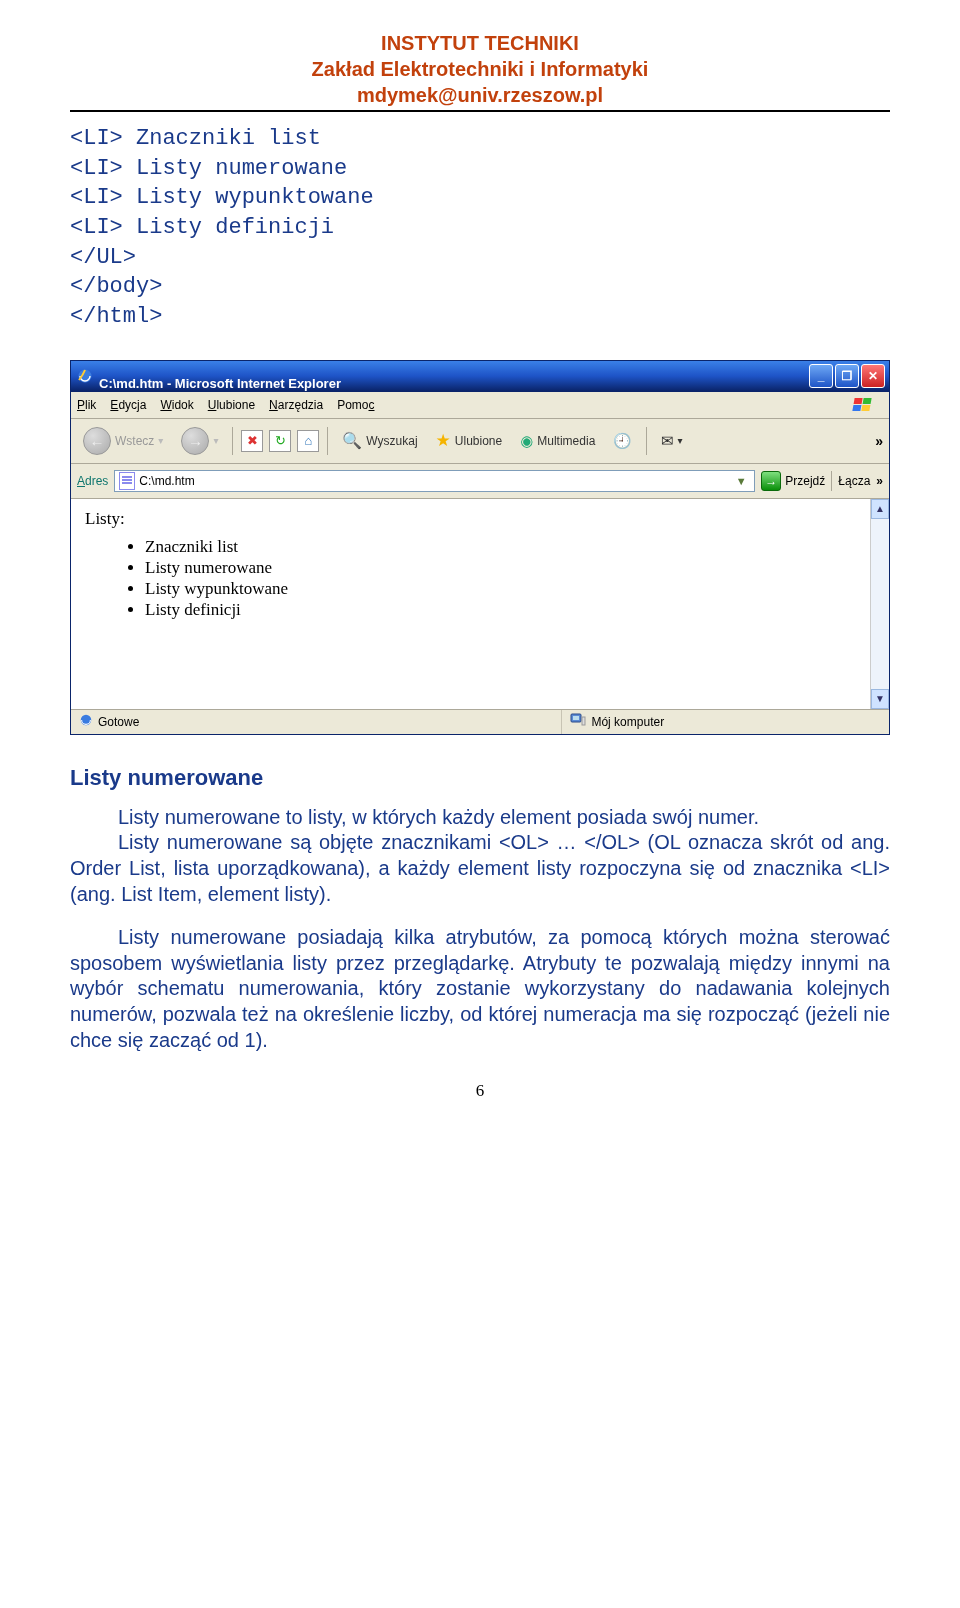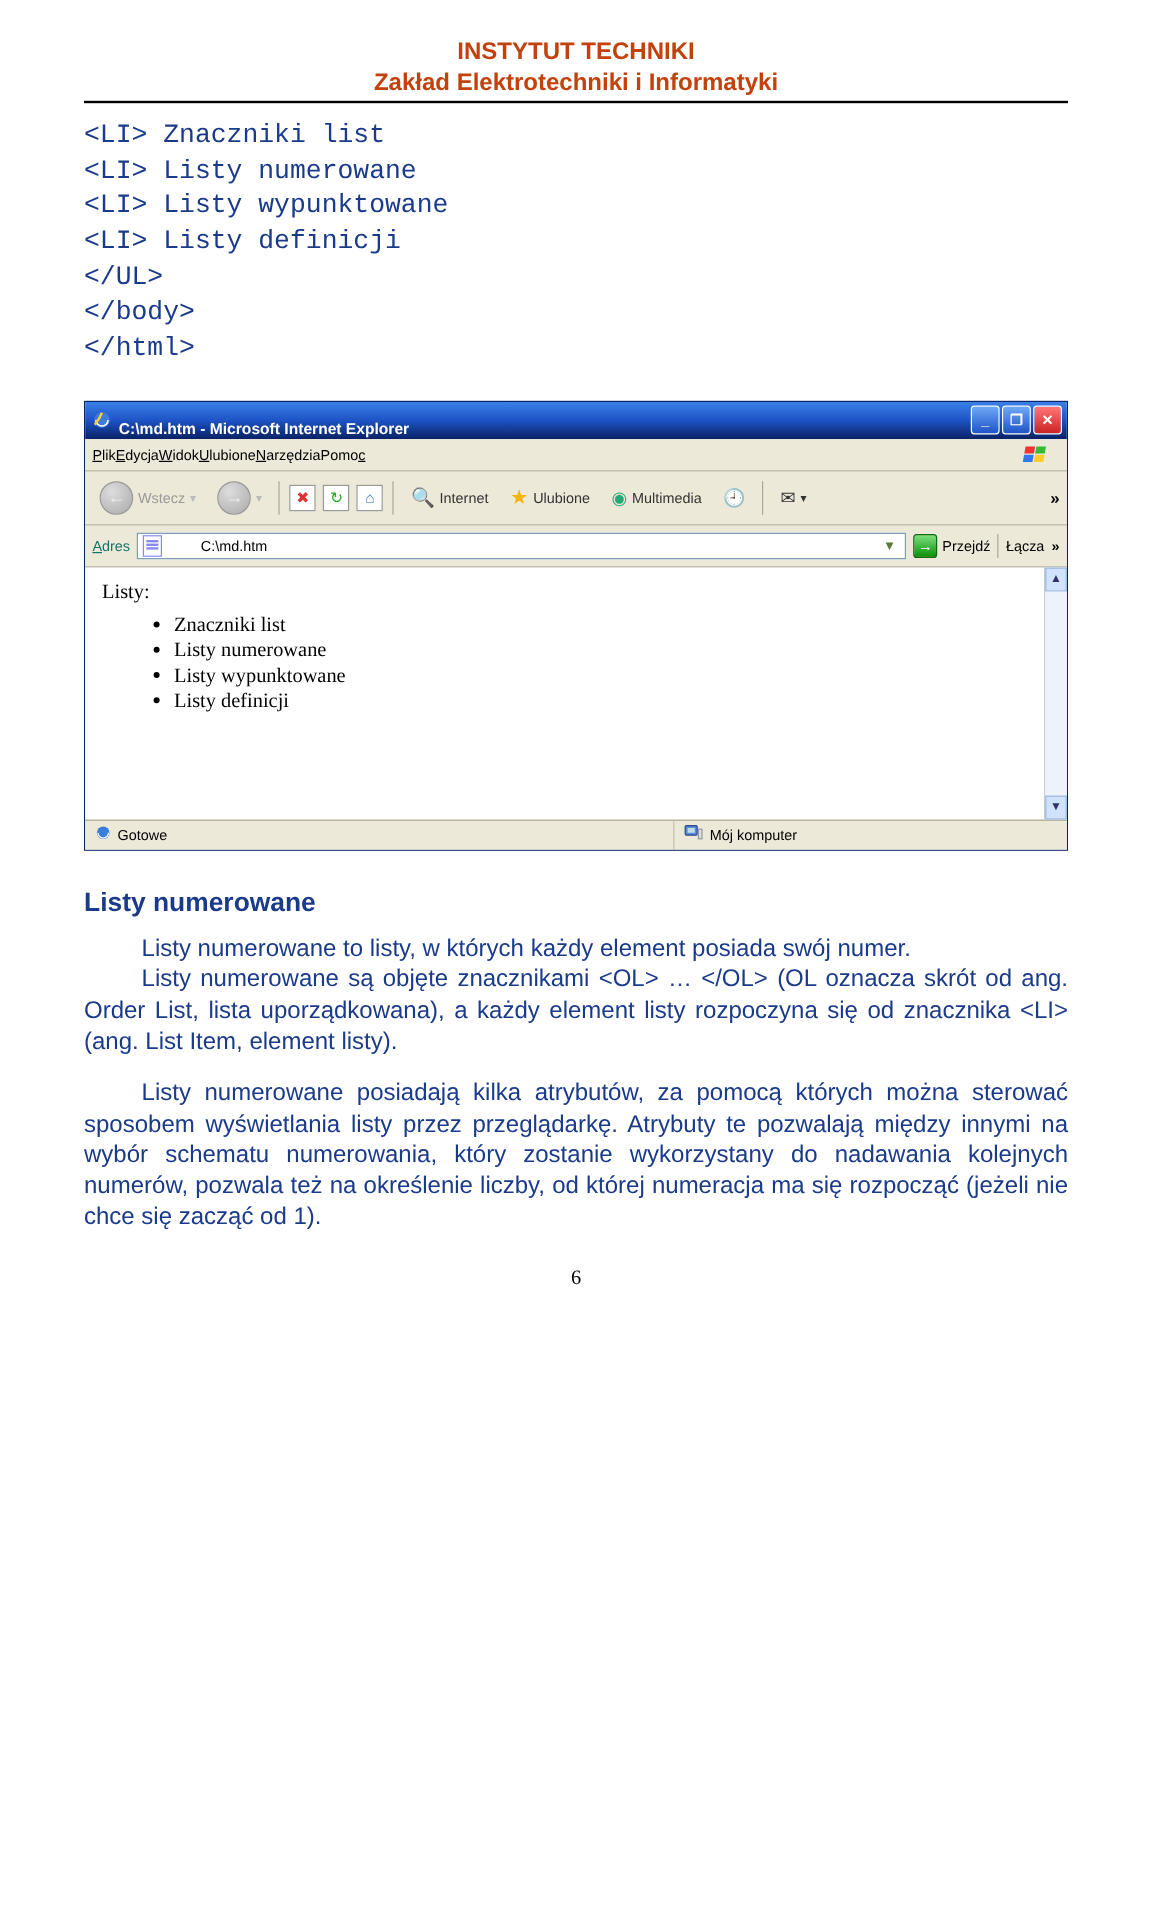--- a/index.html
+++ b/index.html
@@ -72,20 +72,21 @@
     display: inline-flex; align-items:center; justify-content:center;
     background: linear-gradient(to bottom,#6ea8f5,#1e54c7);
     color:#fff; font-weight:bold; font-size:12px;
   }
   .win-btn.close { background: linear-gradient(to bottom,#f77,#c22); }
   .menubar {
     background: #ece9d8;
     display:flex; align-items:center;
     padding: 2px 6px;
     border-bottom: 1px solid #aca899;
+    gap: 14px;
     height:22px;
     justify-content:flex-end;
   }
   .menubar .menuitem { color:#000; }
   .menubar .menuitem u { text-decoration: underline; }
   .menubar .winflag {
     margin-left:auto; width:34px; height:18px;
     display:flex; align-items:center; justify-content:center;
   }
   .winflag svg { width: 28px; height: 18px; }
@@ -179,20 +180,21 @@
   .page-icon::after { content:""; position:absolute; top:3px; left:2px; right:2px; height:2px; box-shadow: 0 3px 0 #8a8aee, 0 6px 0 #8a8aee; background:#8a8aee;}
 </style>
 </head>
 <body>
 
 <div class="page">
 
   <div class="header">
     <div>INSTYTUT TECHNIKI</div>
     <div>Zakład Elektrotechniki i Informatyki</div>
+    <div class="email">mdymek@univ.rzeszow.pl</div>
   </div>
   <hr class="hr">
 
   <div class="code">&lt;LI&gt; Znaczniki list
 &lt;LI&gt; Listy numerowane
 &lt;LI&gt; Listy wypunktowane
 &lt;LI&gt; Listy definicji
 &lt;/UL&gt;
 &lt;/body&gt;
 &lt;/html&gt;</div>
@@ -249,21 +251,21 @@
         </span>
       <span class="sq">
           <span style="color:#2a2;">↻</span>
         </span>
       <span class="sq">
           <span style="color:#37b;">⌂</span>
         </span>
       <span class="sep"></span>
       <span class="tb-btn">
         <span style="font-size:16px;">🔍</span>
-        <span>Internet</span>
+        <span>Wyszukaj</span>
       </span>
       <span class="tb-btn">
         <span style="color:#f5b400;font-size:17px;">★</span>
         <span>Ulubione</span>
       </span>
       <span class="tb-btn">
         <span style="color:#2a7; font-size:15px;">◉</span>
         <span>Multimedia</span>
       </span>
       <span class="tb-btn">
@@ -274,21 +276,21 @@
         <span style="font-size:15px;">✉</span>
         <span style="font-size:10px;">▾</span>
       </span>
       <span class="chev">»</span>
     </div>
 
     <div class="addrbar">
       <span class="lbl"><u>A</u>dres</span>
       <span class="field">
         <span class="page-icon"></span>
-        <span style="flex:1;margin-left:28px;">C:\md.htm</span>
+        <span style="flex:1;">C:\md.htm</span>
         <span class="dd">▼</span>
       </span>
       <span class="go">
         <span class="go-arrow">→</span>
         <span>Przejdź</span>
       </span>
       <span style="width:1px;height:20px;background:#aca899;"></span>
       <span>Łącza</span>
       <span style="font-weight:bold;">»</span>
     </div>

